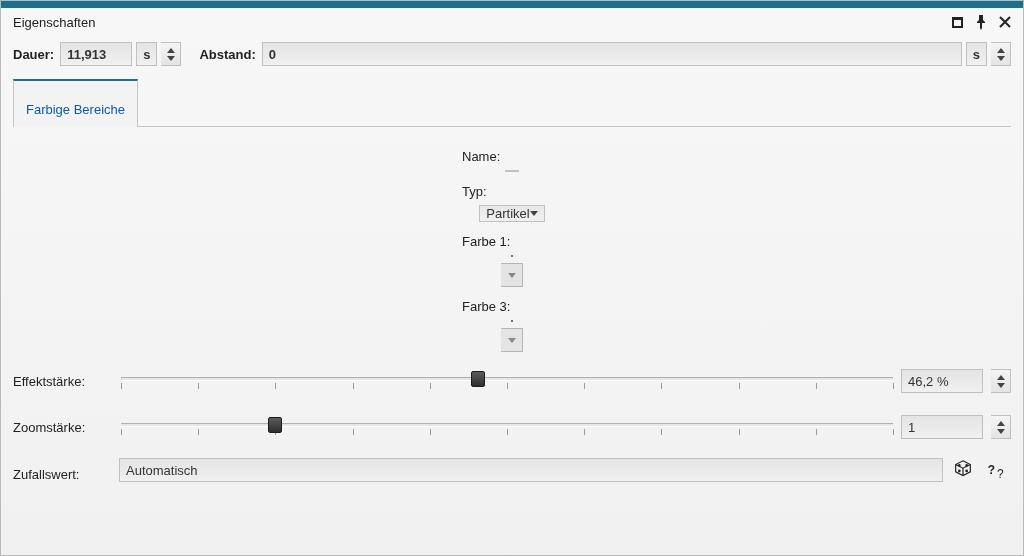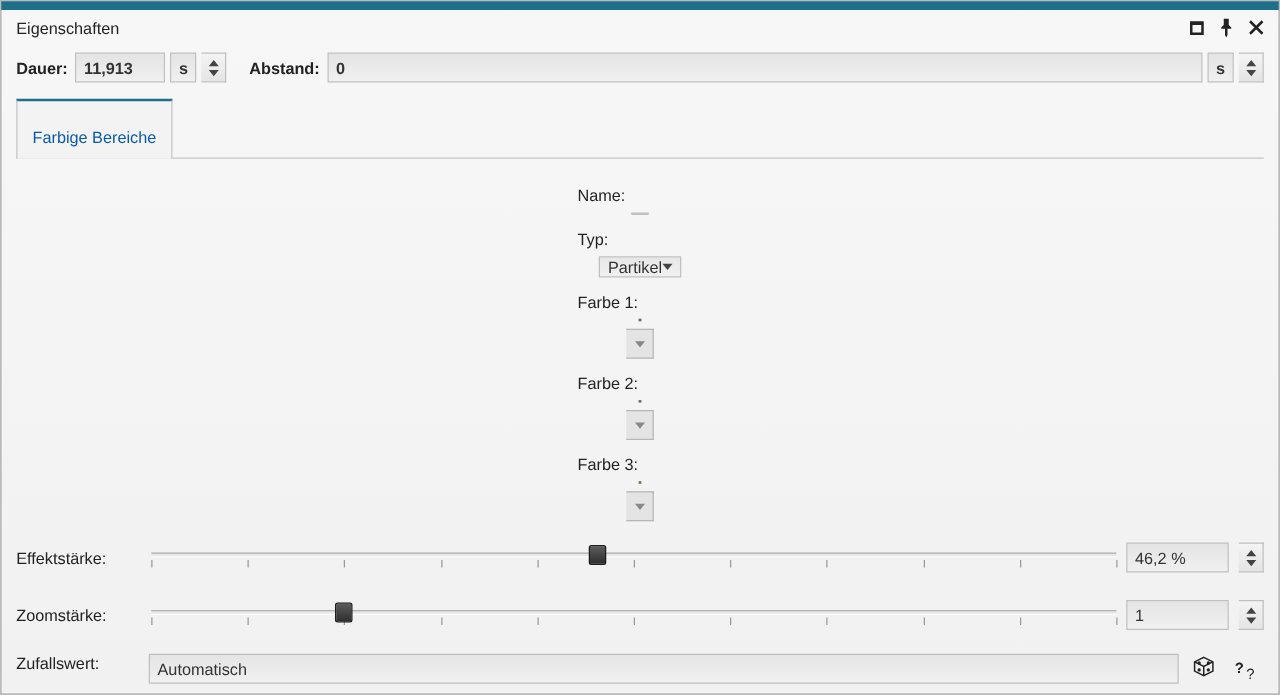--- a/index.html
+++ b/index.html
@@ -91,21 +91,21 @@
   }
   .track .thumb {
     position:absolute; top:3px; width:14px; height:16px;
     background:linear-gradient(#5c5c5c,#2e2e2e); border:1px solid #1b1b1b;
     border-radius:2px; transform:translateX(-7px); cursor:pointer;
   }
   .track .ticks { position:absolute; left:0; right:0; top:15px; height:8px; }
   .track .tick { position:absolute; width:1px; height:6px; background:#9a9a9a; }
   .slider-readout { width:82px; }
   .section-hdr { font-weight:bold; color:#222; padding:12px 0 6px 0; border-bottom:1px solid #c7c7c7; margin-bottom:6px;}
-  .random-row { display:flex; align-items:flex-start; gap:6px; padding:8px 0 10px 0;}
+  .random-row { display:flex; align-items:flex-end; gap:6px; padding:8px 0 10px 0;}
   .random-row .flabel { width:100px;}
   .iconbtn { width:28px; height:24px; display:flex; align-items:center; justify-content:center; cursor:pointer; }
   .iconbtn svg { width:22px; height:22px; }
 </style>
 </head>
 <body>
 
 <div class="window">
   <div class="titlebar-top"></div>
 
@@ -193,27 +193,20 @@
       </div>
 
       <div class="frow">
         <div class="flabel">Farbe 1:</div>
         <div class="colorbox" style="background:#7d6244"></div>
         <div class="colordd">
             <div class="tri-down" style="border-top-color:#888"></div>
           </div>
       </div>
 
-      <div class="frow">
-        <div class="flabel">Farbe 2:</div>
-        <div class="colorbox" style="background:#b77a57"></div>
-        <div class="colordd">
-            <div class="tri-down" style="border-top-color:#888"></div>
-          </div>
-      </div>
 
       <div class="frow">
         <div class="flabel">Farbe 3:</div>
         <div class="colorbox" style="background:#cdbd3d"></div>
         <div class="colordd">
             <div class="tri-down" style="border-top-color:#888"></div>
           </div>
       </div>
 
       <div class="sliderrow">

